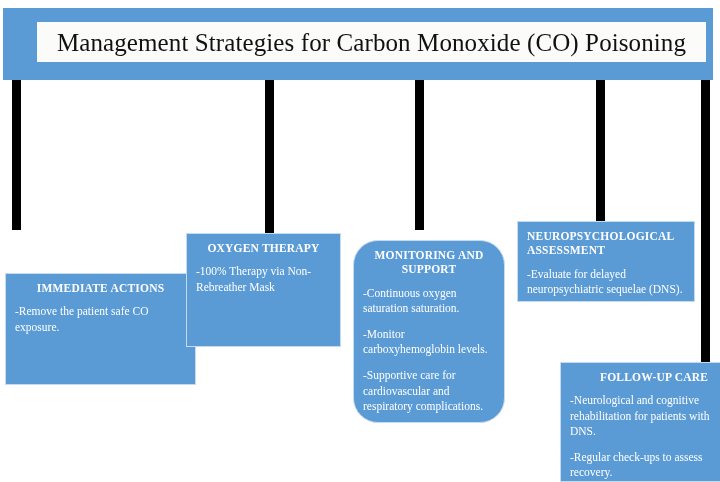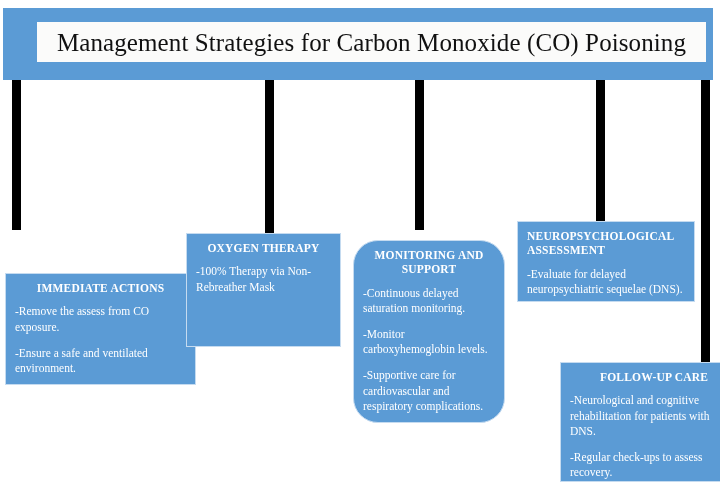--- a/index.html
+++ b/index.html
@@ -108,36 +108,35 @@
 
   <div class="connector" style="left:12px; top:80px; height:150px;"></div>
   <div class="connector" style="left:265px; top:80px; height:155px;"></div>
   <div class="connector" style="left:415px; top:80px; height:150px;"></div>
   <div class="connector" style="left:596px; top:80px; height:148px;"></div>
   <div class="connector" style="left:701px; top:80px; height:282px;"></div>
 
   <div class="card" style="left:5px; top:229px; width:191px; height:112px;margin-top:44px;">
     <div class="card-title">IMMEDIATE ACTIONS</div>
     <div class="card-body">
-      <p class="bullet">-Remove the assess from CO exposure.</p>
-      <p class="bullet">-Ensure a safe and ventilated environment.</p>
+      <p class="bullet">-Remove the patient safe CO exposure.</p>
     </div>
   </div>
 
   <div class="card" style="left:186px; top:233px; width:155px; height:114px;">
     <div class="card-title">OXYGEN THERAPY</div>
     <div class="card-body">
       <p class="bullet">-100% Therapy via Non-Rebreather Mask</p>
     </div>
   </div>
 
   <div class="card" style="left:353px; top:240px; width:152px; height:183px;border-radius:25px;">
     <div class="card-title">MONITORING AND SUPPORT</div>
     <div class="card-body">
-      <p class="bullet">-Continuous delayed saturation monitoring.</p>
+      <p class="bullet">-Continuous oxygen saturation saturation.</p>
       <p class="bullet">-Monitor carboxyhemoglobin levels.</p>
       <p class="bullet">-Supportive care for cardiovascular and respiratory complications.</p>
     </div>
   </div>
 
   <div class="card" style="left:517px; top:221px; width:178px; height:81px;">
     <div class="card-title left">NEUROPSYCHOLOGICAL ASSESSMENT</div>
     <div class="card-body">
       <p class="bullet">-Evaluate for delayed neuropsychiatric sequelae (DNS).</p>
     </div>

